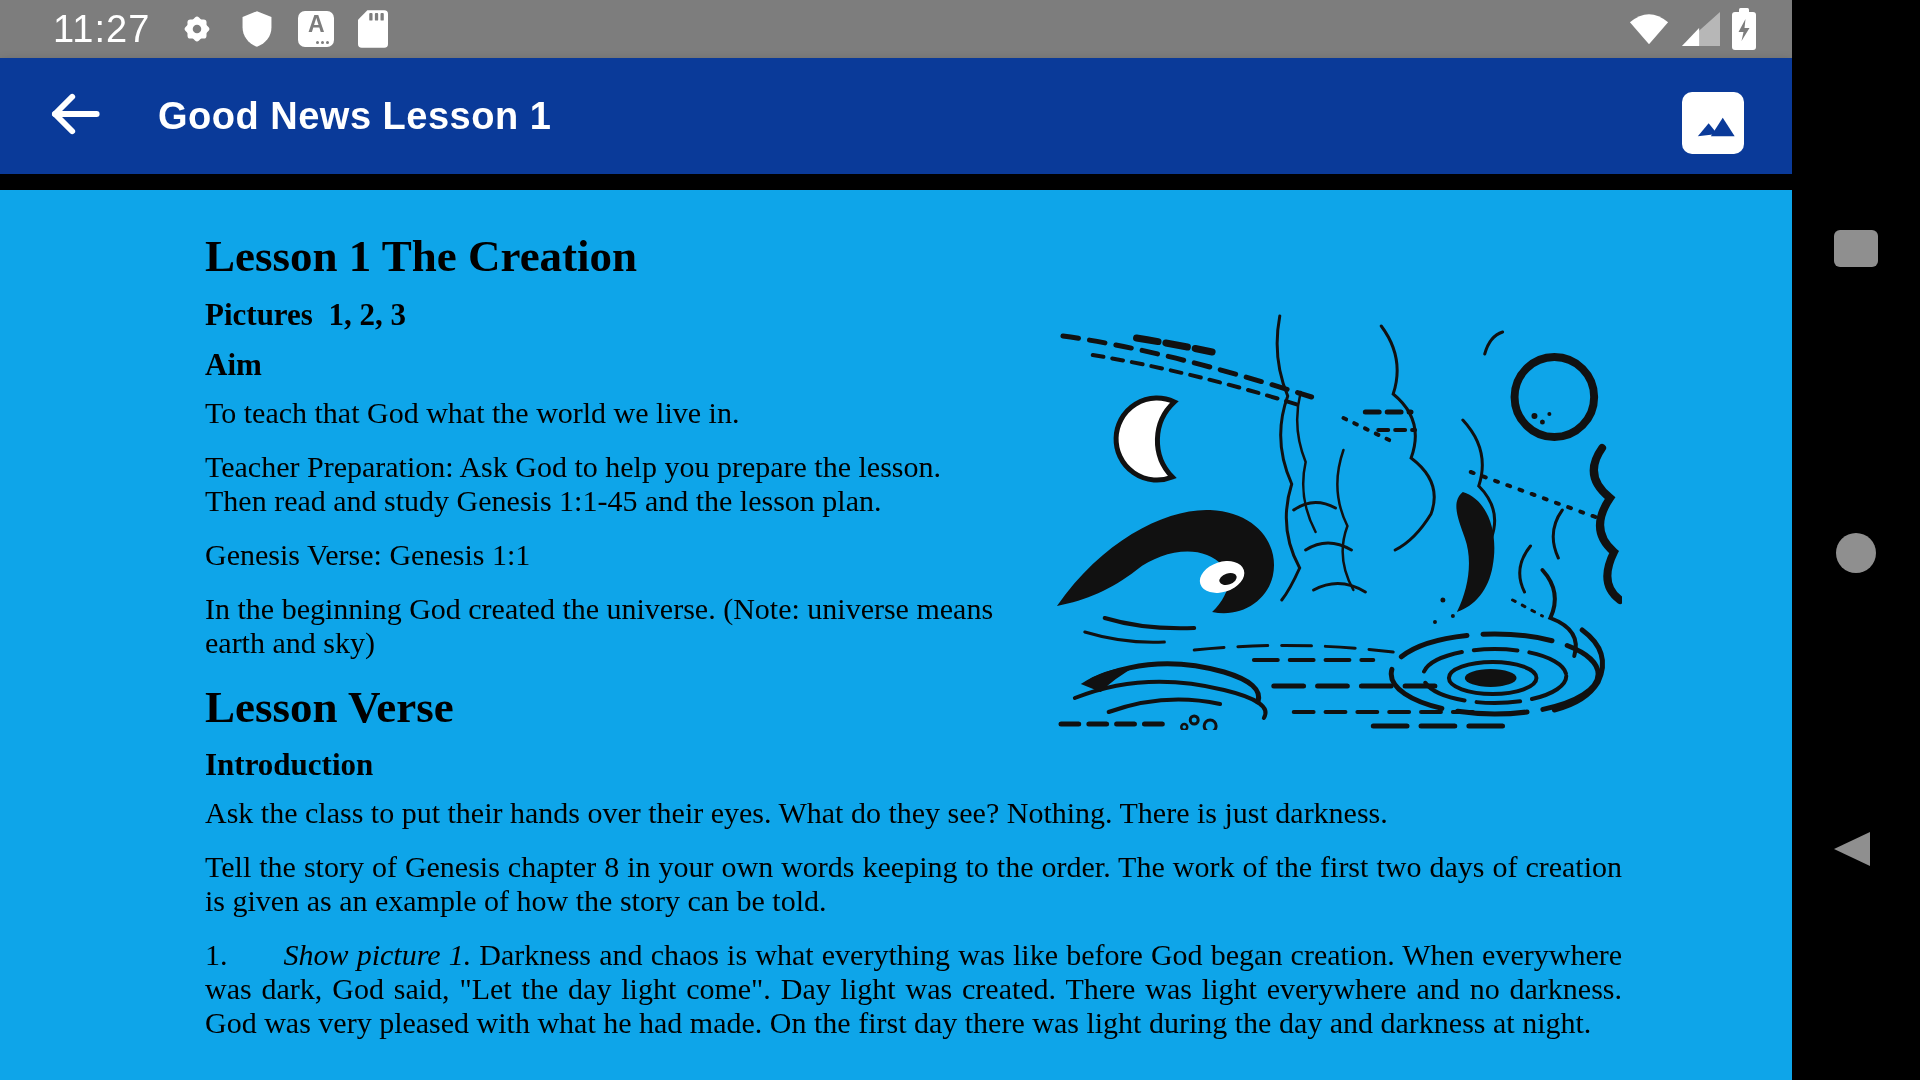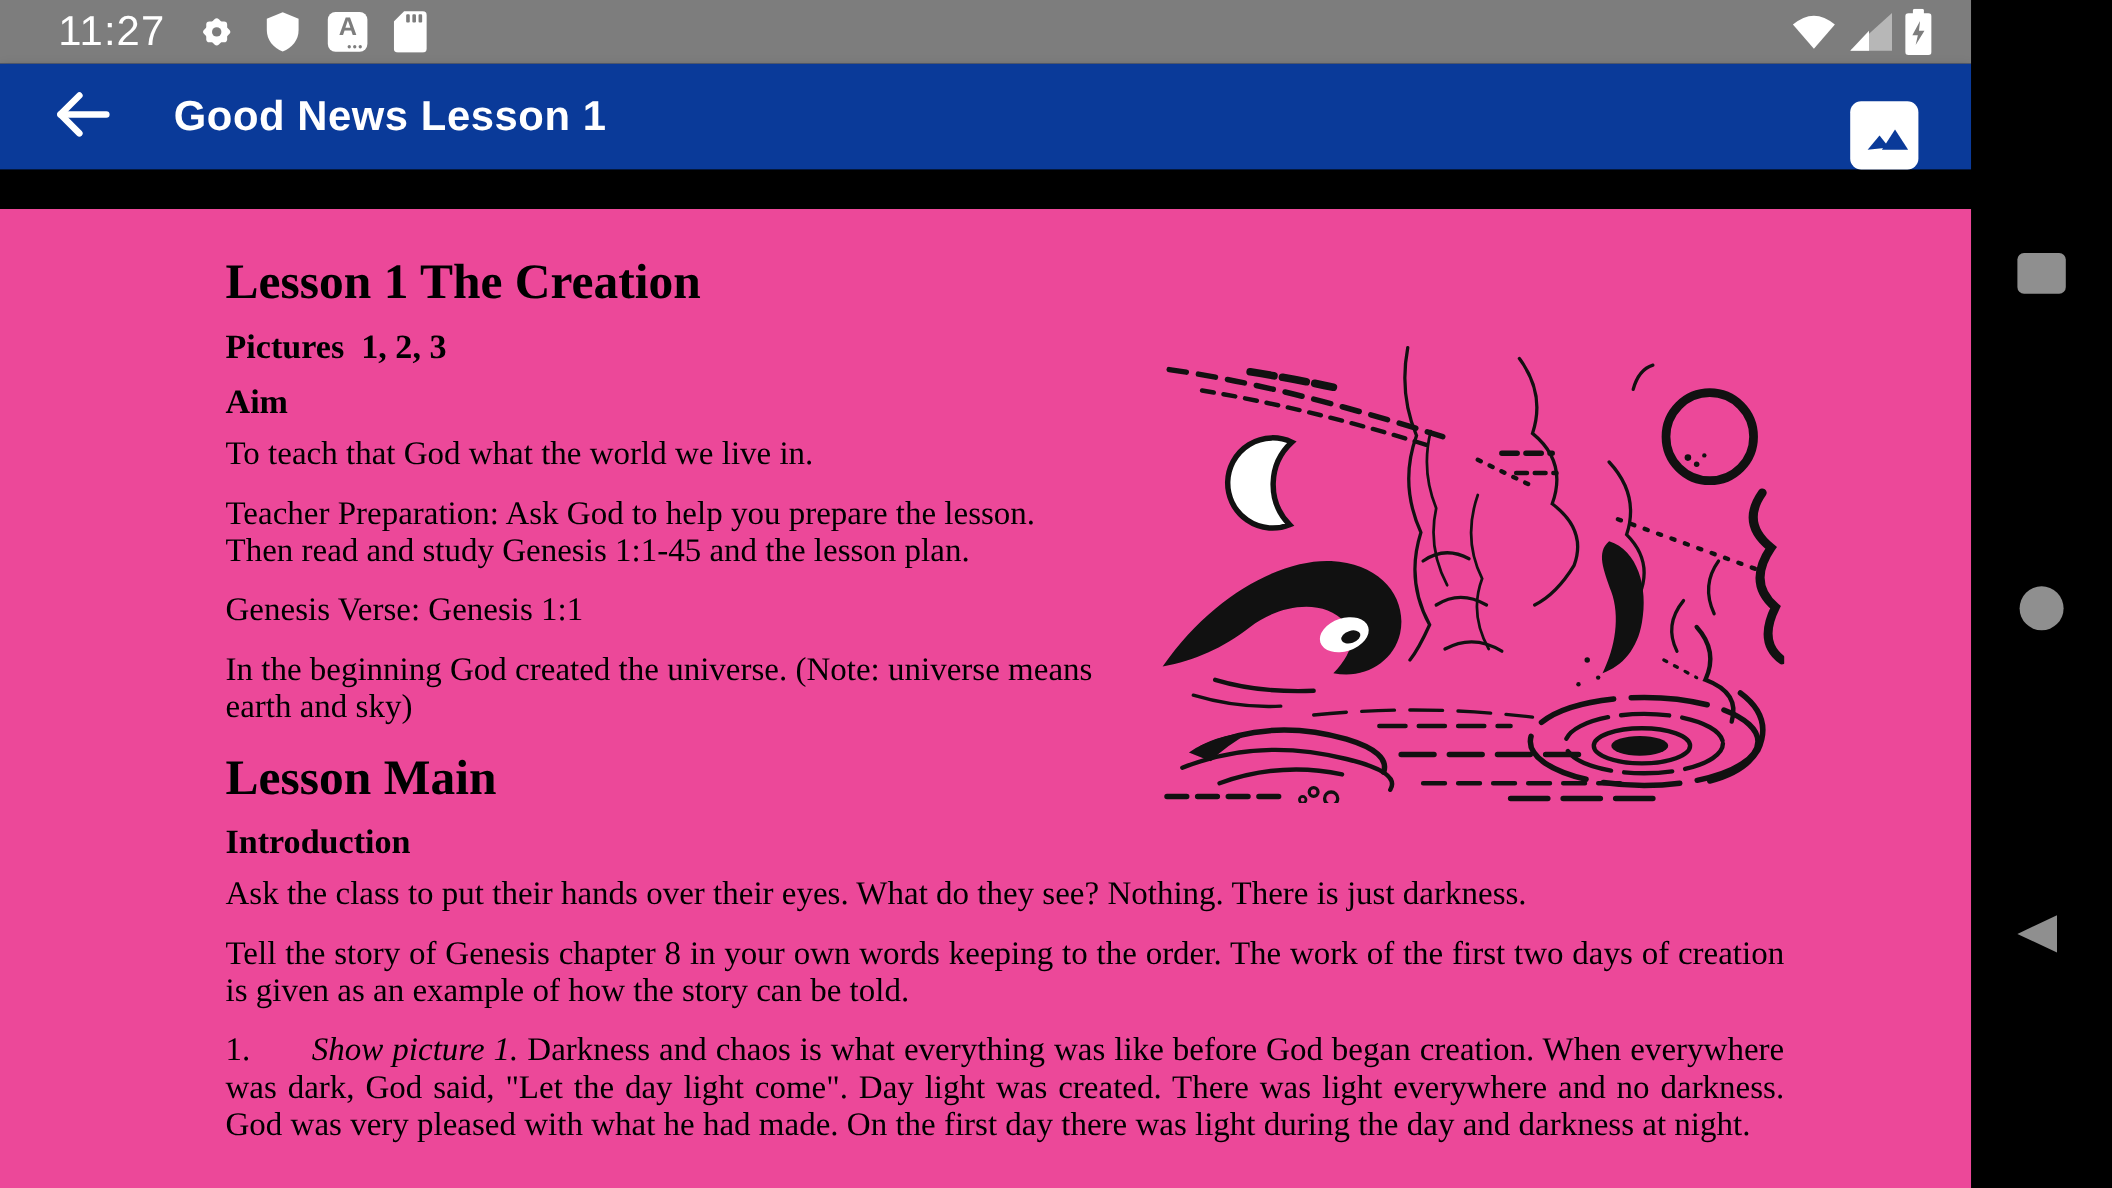--- a/index.html
+++ b/index.html
@@ -13,37 +13,37 @@
   .sb-icons{display:flex;align-items:center;gap:24px;margin-left:28px;}
   .sb-right{display:flex;align-items:center;gap:12px;margin-left:auto;margin-right:36px;}
   .sb-ic{display:flex;align-items:center;justify-content:center;}
   .abox{width:36px;height:36px;background:#fff;border-radius:7px;position:relative;
         display:flex;align-items:flex-start;justify-content:center;}
   .abox .aletter{color:#7d7d7d;font-weight:bold;font-size:23px;line-height:26px;}
   .abox .adots{position:absolute;bottom:3px;right:5px;display:flex;gap:2px;}
   .abox .adots i{width:3px;height:3px;background:#7d7d7d;border-radius:50%;}
 
   
-  .app-bar{position:absolute;top:58px;left:0;width:1792px;height:96px;background:#0a3a99;
+  .app-bar{position:absolute;top:58px;left:0;width:1792px;height:116px;background:#0a3a99;
            display:flex;align-items:center;box-shadow:0 4px 10px rgba(0,0,0,.28);}
   .back-btn{width:64px;height:64px;margin-left:42px;display:flex;align-items:center;justify-content:center;}
   .app-title{color:#fff;font-size:38px;font-weight:700;margin-left:52px;letter-spacing:.5px;}
   .img-btn{position:absolute;right:48px;top:34px;width:62px;height:62px;background:#fff;border-radius:10px;
            display:flex;align-items:center;justify-content:center;}
 
   
   .nav-bar{position:absolute;top:0;right:0;width:128px;height:1080px;background:#000;}
   .nav-square{position:absolute;left:42px;top:230px;width:44px;height:37px;border-radius:6px;background:#8f8f8f;}
   .nav-circle{position:absolute;left:44px;top:533px;width:40px;height:40px;border-radius:50%;background:#8f8f8f;}
   .nav-tri{position:absolute;left:42px;top:832px;width:0;height:0;
            border-top:17px solid transparent;border-bottom:17px solid transparent;
            border-right:36px solid #8f8f8f;}
 
   
-  .doc{position:absolute;top:190px;left:0;width:1792px;height:890px;background:#ec4899;
+  .doc{position:absolute;top:190px;left:0;width:1792px;height:890px;background:#0ea5e9;
        overflow:hidden;box-sizing:border-box;padding:40px 170px 0 205px;
        font-family:"Liberation Serif","DejaVu Serif",serif;color:#000;}
   .illustration{float:right;width:577px;height:430px;margin:70px 0 30px 44px;}
   .doc h1{font-size:45px;line-height:52px;margin:0 0 14px;font-weight:bold;}
   .doc h2{font-size:45px;line-height:54px;margin:6px 0 12px;font-weight:bold;}
   .sub{font-size:31px;line-height:38px;margin:0 0 12px;font-weight:bold;}
   .body{font-size:30px;line-height:34px;margin:0 0 20px;}
   .body b{font-weight:normal;}
   .just{text-align:justify;}
   .tab{display:inline-block;width:56px;}
@@ -206,21 +206,21 @@
   <div class="sub">Aim</div>
 
   <p class="body">To teach that God what the world we live in.</p>
 
   <p class="body"><b>Teacher Preparation:</b><span> Ask God to help you prepare the lesson. Then read and study Genesis 1:1-45 and the lesson plan.</span></p>
 
   <p class="body"><b>Genesis Verse:</b><span> Genesis 1:1</span></p>
 
   <p class="body">In the beginning God created the universe. (Note: universe means earth and sky)</p>
 
-  <h2>Lesson Main</h2>
+  <h2>Lesson Verse</h2>
 
   <div class="sub">Introduction</div>
 
   <p class="body">Ask the class to put their hands over their eyes. What do they see? Nothing. There is just darkness.</p>
 
 
   <p class="body just">Tell the story of Genesis chapter 8 in your own words keeping to the order. The work of the first two days of creation is given as an example of how the story can be told.</p>
 
   <p class="body just"><span>1.</span><span class="tab"></span><i>Show picture 1.</i><span> Darkness and chaos is what everything was like before God began creation. When everywhere was dark, God said, "Let the day light come". Day light was created. There was light everywhere and no darkness. God was very pleased with what he had made. On the first day there was light during the day and darkness at night.</span></p>
 </div>

